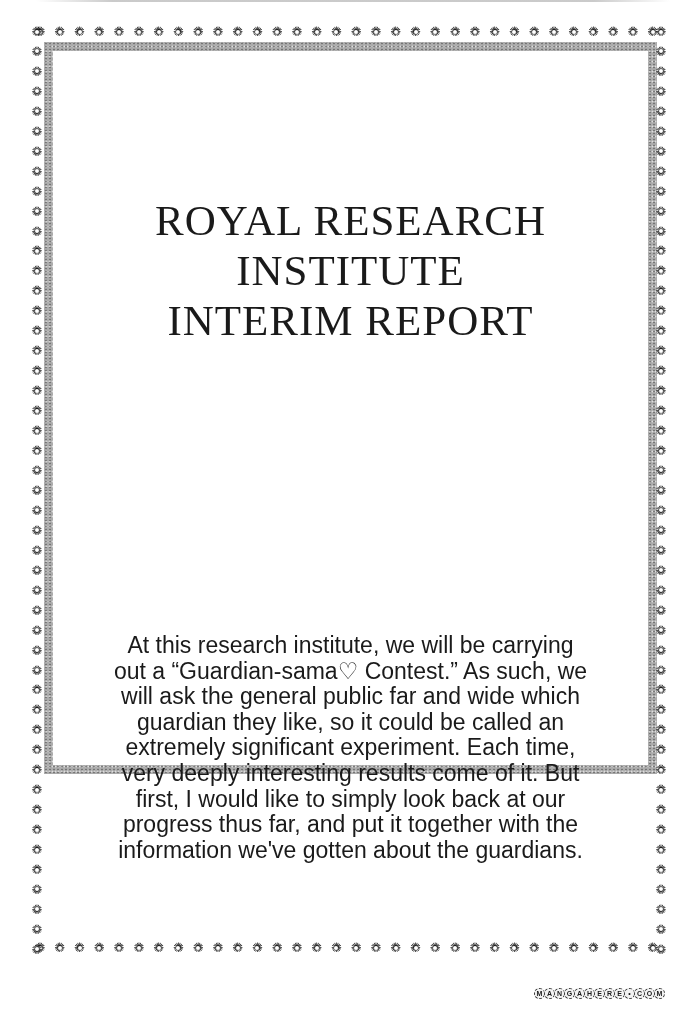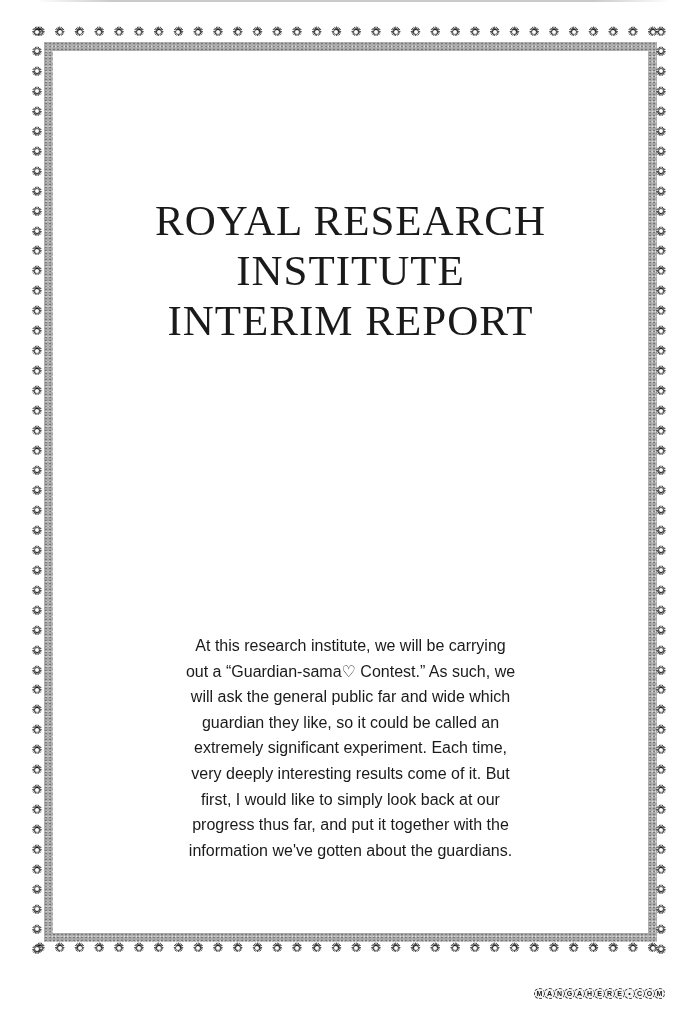--- a/index.html
+++ b/index.html
@@ -21,21 +21,21 @@
     position: absolute;
     top: 0; left: 36px; right: 30px; height: 2px;
     background: linear-gradient(to right,
       rgba(160,160,160,0), rgba(150,150,150,.5) 12%,
       rgba(150,150,150,.5) 88%, rgba(160,160,160,0));
   }
   
   .frame {
     position: absolute;
     left: 44px; top: 42px;
-    width: 613px; height: 900px;
+    width: 613px; height: 732px;
     background-color: var(--band-color, #acacac);
     background-image:
       radial-gradient(circle, rgba(70,70,70,.55) .6px, transparent 1.2px),
       radial-gradient(circle, rgba(255,255,255,.6) .6px, transparent 1.2px);
     background-size: 4px 3px, 3px 5px;
     background-position: 0 0, 1px 2px;
   }
   .frame-inner {
     position: absolute;
     inset: 9px;
@@ -56,21 +56,21 @@
     color: var(--ink-color, #171717);
   }
   .body-text {
     position: absolute;
     left: 48px; right: 48px;
     top: 582px;
     margin: 0;
     text-align: center;
     white-space: pre-line;
     font-family: "Liberation Sans", sans-serif;
-    font-size: 16px;
+    font-size: 23px;
     line-height: 25.6px;
     color: var(--ink-color, #171717);
   }
   
   .orn-strip {
     position: absolute;
     display: flex;
     justify-content: space-between;
   }
   .orn-top    { left: 33px; top: 25px;  width: 627px; height: 16px; flex-direction: row; }

